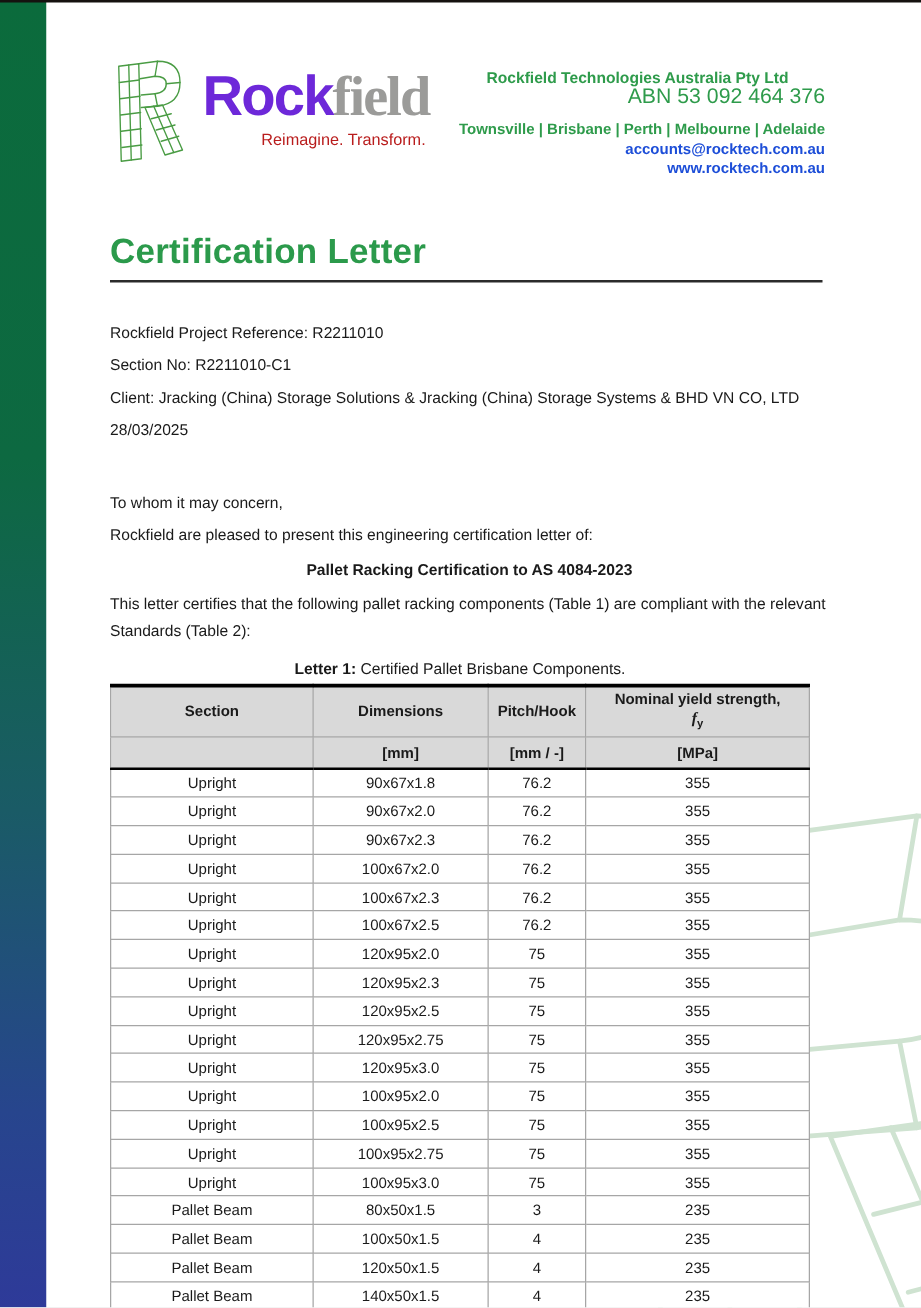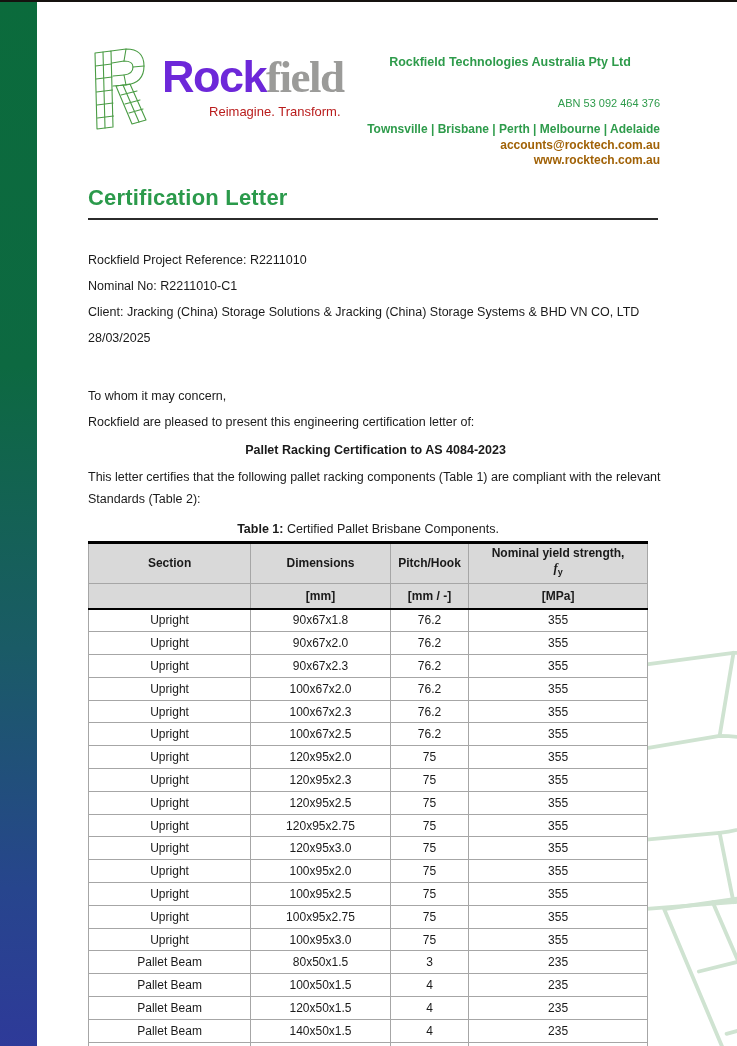--- a/index.html
+++ b/index.html
@@ -21,26 +21,26 @@
   .hdr{display:flex;justify-content:space-between;align-items:flex-start;margin-top:46px;}
   .logo-block{display:flex;align-items:flex-start;}
   .logo-mark{width:62px;height:84px;}
   .logo-words{margin-left:12px;padding-top:8px;}
   .logo-text{font-size:45px;font-weight:bold;letter-spacing:-1.5px;line-height:46px;white-space:nowrap;}
   .logo-rock{color:#6d28d9;}
   .logo-field{color:#9b9b99;font-family:Liberation Serif, serif;}
   .logo-tagline{text-align:right;font-size:13px;color:#b91c1c;margin-top:4px;padding-right:3px;}
   .contact{width:300px;text-align:right;padding-top:9px;color:#2e9b4b;}
   .contact .co{font-size:12.5px;font-weight:bold;line-height:15px;text-align:center;}
-  .contact .abn{font-size:11px;line-height:14px;margin-top:26px;}
+  .contact .abn{font-size:17px;line-height:14px;}
   .contact .grp{margin-top:12px;font-weight:bold;font-size:12px;line-height:15.5px;}
-  .contact a{color:#a16207;text-decoration:none;cursor:pointer;}
-
-  
-  .doc-title{margin-top:16px;font-size:22px;font-weight:800;color:#2b9a4b;letter-spacing:.2px;}
+  .contact a{color:#1d4ed8;text-decoration:none;cursor:pointer;}
+
+  
+  .doc-title{margin-top:42px;font-size:28px;font-weight:800;color:#2b9a4b;letter-spacing:.2px;}
   .title-rule{height:0;border:none;border-top:2px solid #2b2b2b;margin:7px 0 0 0;width:570px;}
 
   
   .ref-block{margin-top:27px;font-size:12.5px;line-height:26px;}
   .ref-block b{font-weight:normal;}
 
   
   .body-block{margin-top:34px;font-size:12.5px;line-height:22px;width:575px;}
   .body-block p{margin:0 0 4px 0;}
   .cert-title{text-align:center;font-weight:bold;margin:6px 0 5px 0 !important;}
@@ -118,33 +118,33 @@
           <div><a>www.rocktech.com.au</a></div>
         </div>
       </div>
     </div>
 
     <div class="doc-title">Certification Letter</div>
     <hr class="title-rule">
 
     <div class="ref-block">
       <div><b>Rockfield Project Reference:</b> <span>R2211010</span></div>
-      <div><b>Nominal No:</b> <span>R2211010-C1</span></div>
+      <div><b>Section No:</b> <span>R2211010-C1</span></div>
       <div><b>Client:</b> <span>Jracking (China) Storage Solutions &amp; Jracking (China) Storage Systems &amp; BHD VN CO, LTD</span></div>
       <div>28/03/2025</div>
     </div>
 
     <div class="body-block">
       <p>To whom it may concern,</p>
       <p>Rockfield are pleased to present this engineering certification letter of:</p>
       <p class="cert-title">Pallet Racking Certification to AS 4084-2023</p>
       <p>This letter certifies that the following pallet racking components (Table 1) are compliant with the relevant Standards (Table 2):</p>
     </div>
 
-    <div class="tbl-caption"><b>Table 1:</b> <span>Certified Pallet Brisbane Components.</span></div>
+    <div class="tbl-caption"><b>Letter 1:</b> <span>Certified Pallet Brisbane Components.</span></div>
 
     <table class="cert">
       <colgroup>
           <col class="c1">
           <col class="c2">
           <col class="c3">
           <col class="c4">
         </colgroup>
       <thead>
         <tr class="main">

